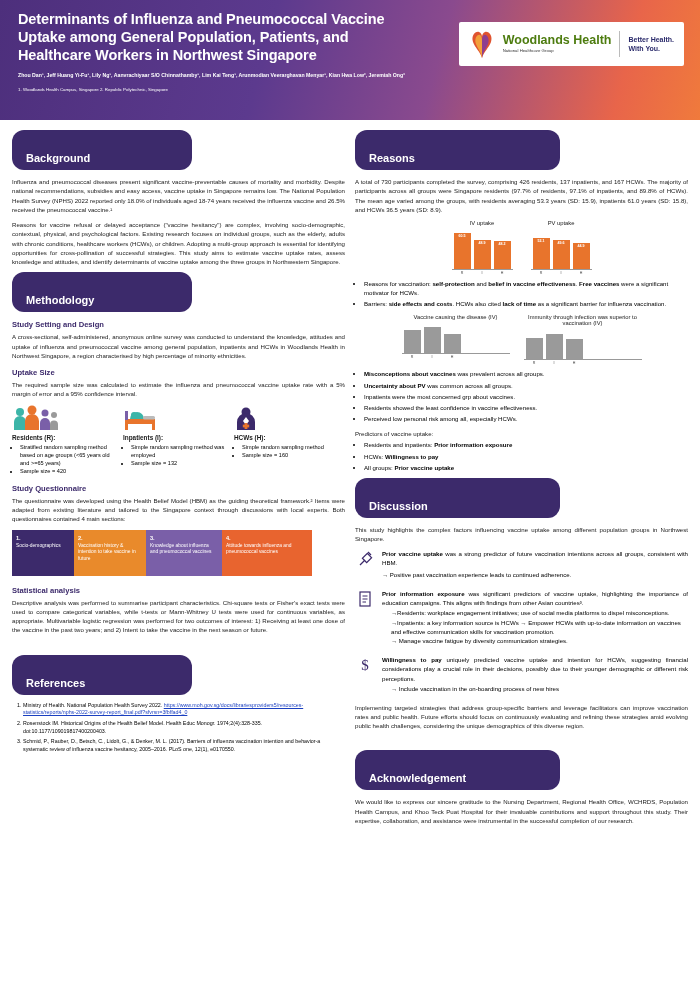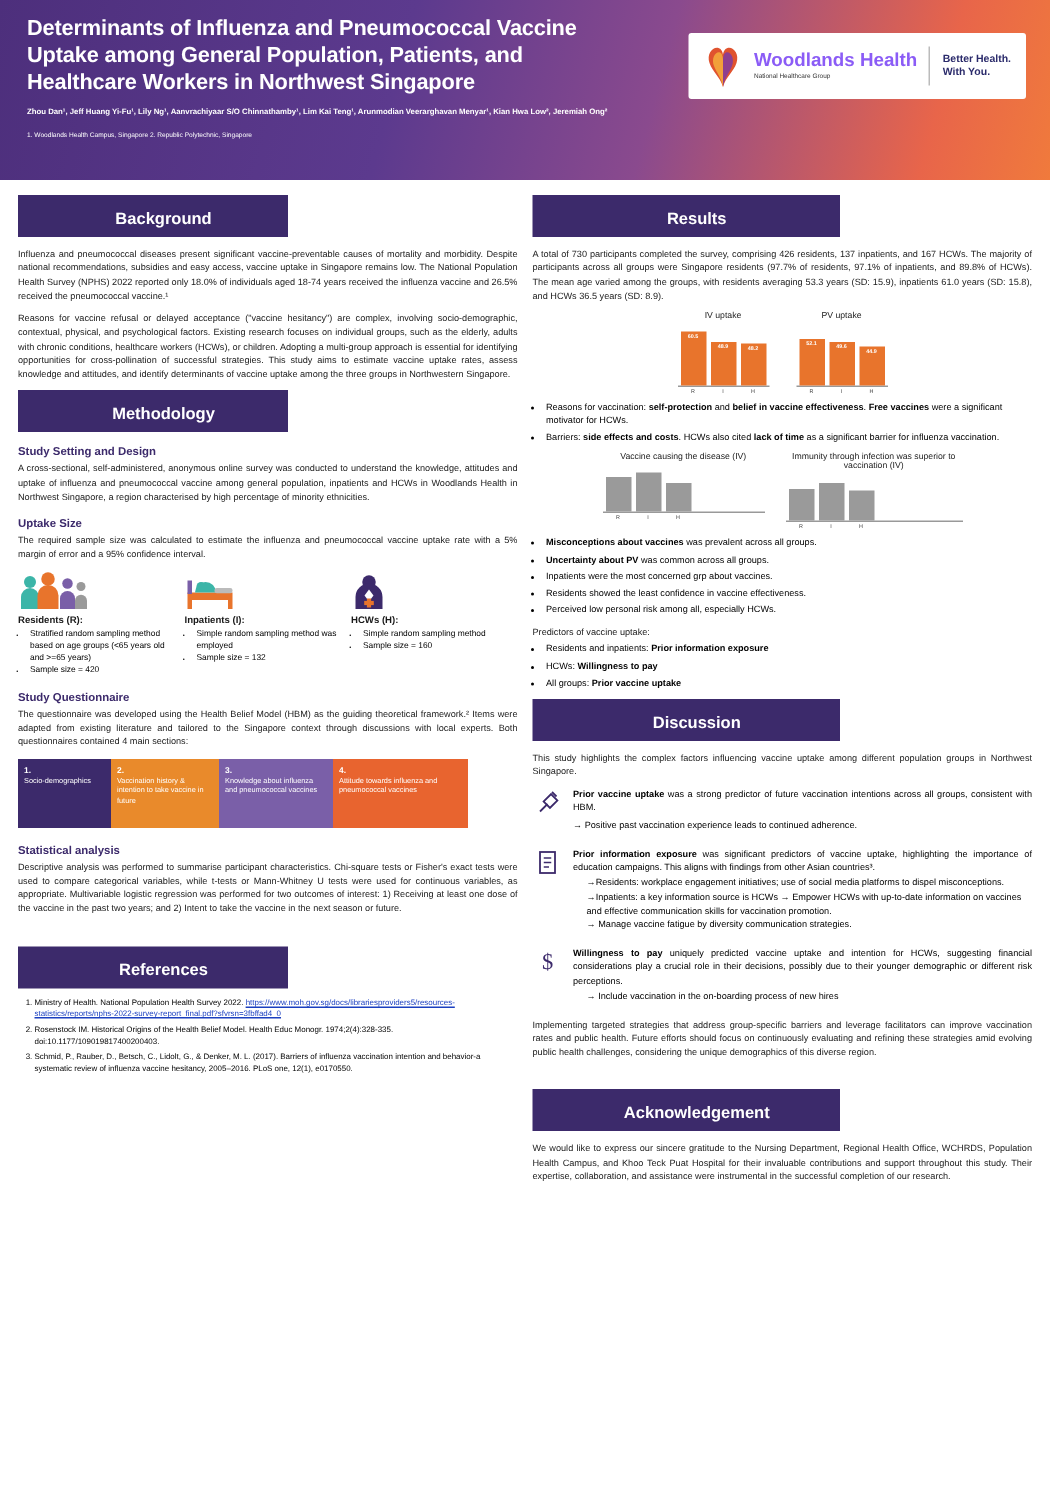--- a/index.html
+++ b/index.html
@@ -30,37 +30,36 @@
     margin-top: 6px; width: 420px;
     font-size: 4.4px; line-height: 1.6;
   }
   .logo-box {
     position: absolute; right: 16px; top: 22px;
     display: flex; align-items: center; gap: 8px;
     background: #ffffff; padding: 7px 10px; border-radius: 2px;
   }
   .logo-mark { width: 26px; height: 30px; position: relative; }
   .logo-text { line-height: 1.05; }
-  .logo-text .l1 { font-size: 12.5px; font-weight: bold; color: #8b5cf6; }
+  .logo-text .l1 { font-size: 12.5px; font-weight: bold; color: #4d7c0f; }
   .logo-text .l2 { font-size: 4.3px; color: #333; margin-top: 2px; }
   .logo-div { width: 1px; height: 26px; background: #bbb; }
   .logo-tag { font-size: 7px; font-weight: bold; color: #2b2b6b; line-height: 1.3; }
 
   
   .cols { display: flex; gap: 10px; padding: 10px 12px 0 12px; }
   .col { width: 333px; }
 
   .sect-head {
     background: #3c2a6b; color: #fff;
     font-size: 11px; font-weight: bold;
-    padding: 10px 0 6px 14px;
-    border-radius: 0;
+    padding: 22px 0 6px 14px;
+    border-radius: 12px;
     margin-bottom: 7px;
     width: 180px;
-    text-align: center;
   }
   .sect-head.wide { width: 205px; }
   .sub {
     font-size: 7.6px; font-weight: bold; color: #3c2a6b;
     margin: 8px 0 3px 0;
   }
   p.body, li.body {
     font-size: 6.1px; line-height: 1.52; color: #1a1a1a; text-align: justify;
     margin-bottom: 6px;
   }
@@ -235,21 +234,21 @@
         Ministry of Health. National Population Health Survey 2022.
         <span class="link-u">https://www.moh.gov.sg/docs/librariesproviders5/resources-statistics/reports/nphs-2022-survey-report_final.pdf?sfvrsn=3fbffad4_0</span>
       </li>
       <li>Rosenstock IM. Historical Origins of the Health Belief Model. Health Educ Monogr. 1974;2(4):328-335. doi:10.1177/109019817400200403.</li>
       <li>Schmid, P., Rauber, D., Betsch, C., Lidolt, G., &amp; Denker, M. L. (2017). Barriers of influenza vaccination intention and behavior-a systematic review of influenza vaccine hesitancy, 2005–2016. PLoS one, 12(1), e0170550.</li>
     </ol>
   </div>
 
   <div class="col">
 
-    <div class="sect-head wide">Results</div>
+    <div class="sect-head wide">Reasons</div>
     <p class="body">A total of 730 participants completed the survey, comprising 426 residents, 137 inpatients, and 167 HCWs. The majority of participants across all groups were Singapore residents (97.7% of residents, 97.1% of inpatients, and 89.8% of HCWs). The mean age varied among the groups, with residents averaging 53.3 years (SD: 15.9), inpatients 61.0 years (SD: 15.8), and HCWs 36.5 years (SD: 8.9).</p>
 
     <div class="chart-pair">
       <div class="chart">
         <div class="chart-title">IV uptake</div>
         <div class="bars">
           <div class="bar" style="height:36px;background:#e8742c">
               <span>60.5</span>
             </div>
           <div class="bar" style="height:29px;background:#e8742c">

